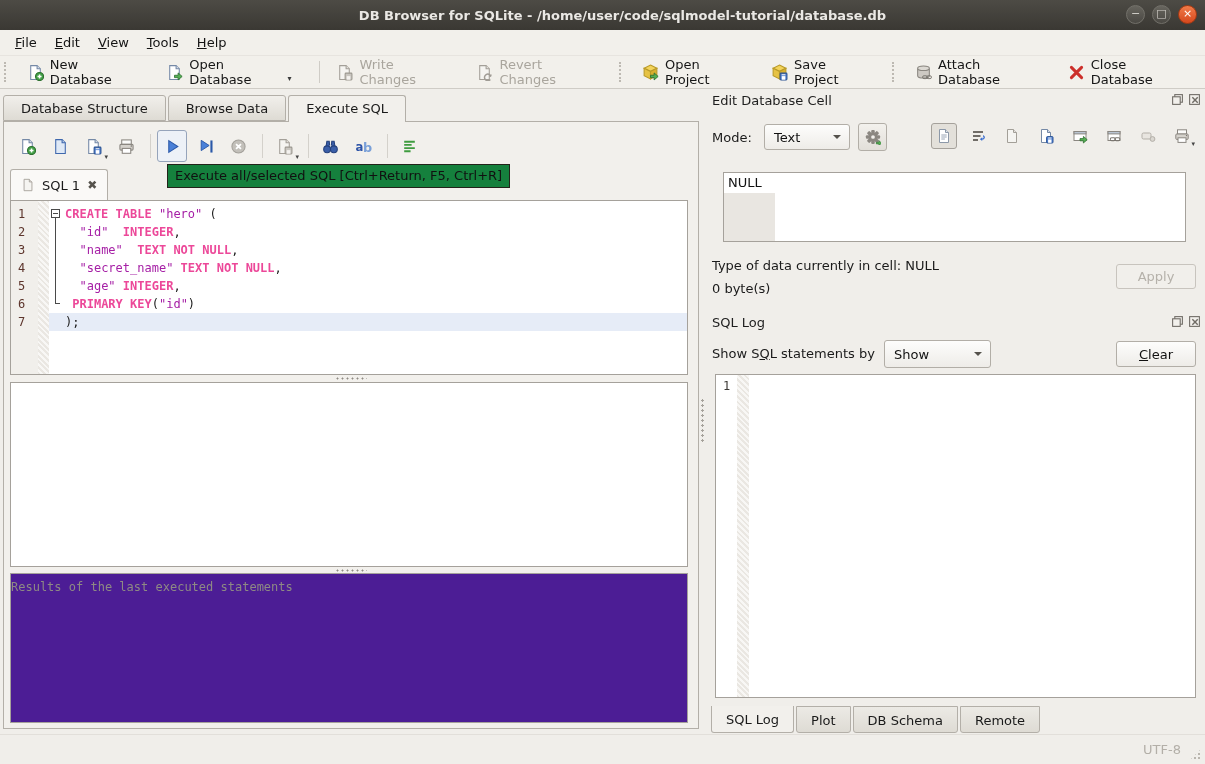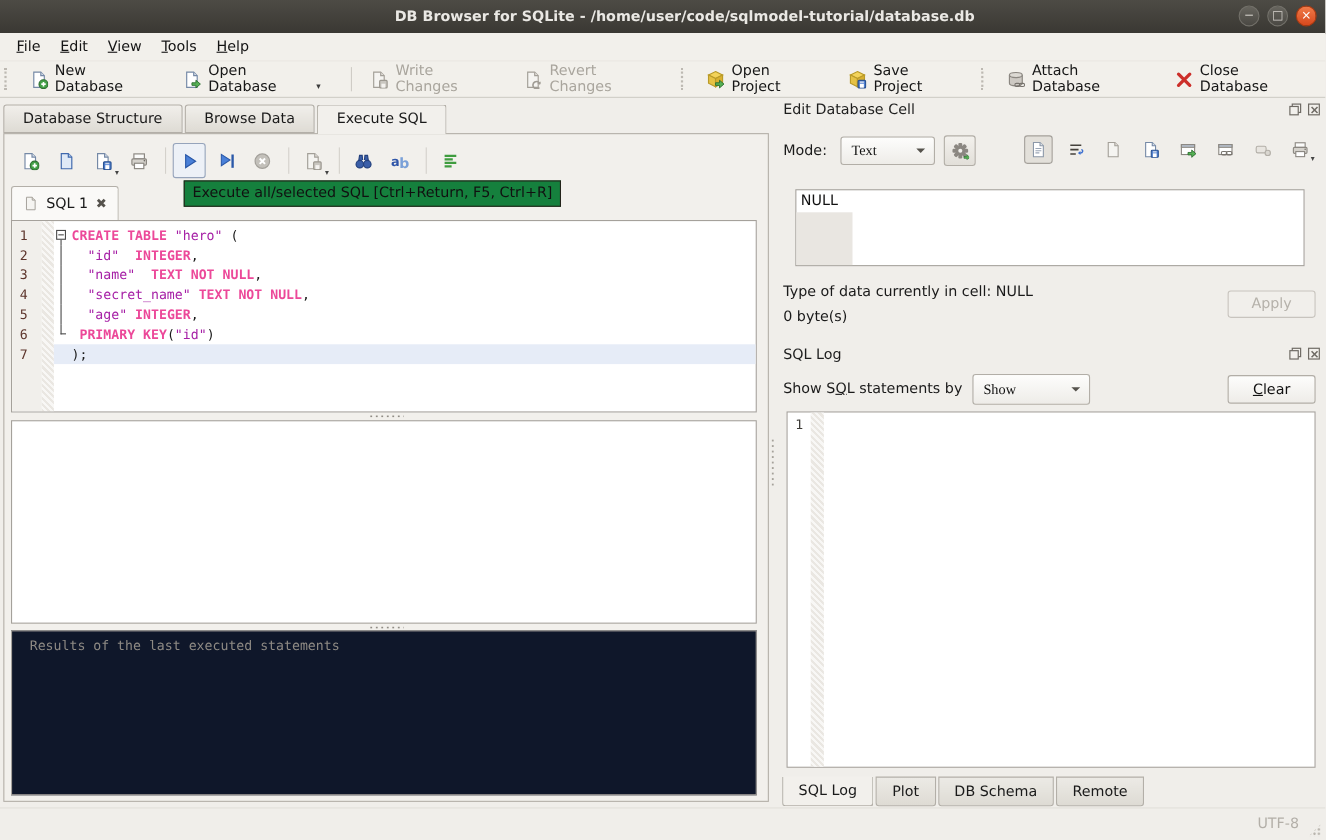--- a/index.html
+++ b/index.html
@@ -85,34 +85,34 @@
   .tk-kw{color:#ec4899;font-weight:bold;}
   .tk-str{color:#a620a6;}
   .tk-pl{color:#1a1a1a;}
 
   .hsplit{position:absolute;left:0;right:0;height:6px;display:flex;align-items:center;justify-content:center;}
   .hsplit .dots{width:32px;height:3px;
     background-image:radial-gradient(circle,#8f8b84 0.9px,transparent 1.1px);background-size:5px 3px;}
   .mid-pane{position:absolute;left:6px;top:260px;width:678px;height:185px;
     border:1px solid #a5a19b;background:#fff;box-sizing:border-box;}
   .results-pane{position:absolute;left:6px;top:451px;width:678px;height:150px;
-    border:1px solid #a5a19b;background:#0f172a;box-sizing:border-box;
+    border:1px solid #a5a19b;background:#4c1d95;box-sizing:border-box;
     font-family:"DejaVu Sans Mono","Liberation Mono",monospace;font-size:12px;color:#8e8a84;
-    padding:6px 16px;}
+    padding:6px 0;}
 
   
   .right-panel{position:absolute;left:706px;top:88px;width:499px;height:647px;}
   .dock-title{position:absolute;font-size:13px;color:#1e1e1e;}
   .dock-btns{position:absolute;display:flex;gap:4px;}
   .dock-btn{width:13px;height:13px;display:flex;align-items:center;justify-content:center;}
 
   .mode-label{position:absolute;left:6px;top:42px;font-size:13px;color:#1a1a1a;}
   .combo{position:absolute;border:1px solid #b2aea7;border-radius:3px;box-sizing:border-box;
     background:linear-gradient(#fdfdfc,#eeece8);display:flex;align-items:center;
-    padding:0 9px;font-size:13px;color:#111;font-family:Liberation Serif, serif;}
+    padding:0 9px;font-size:13px;color:#111;}
   .combo::after{content:"";position:absolute;right:8px;top:calc(50% - 2px);
     border:4px solid transparent;border-top-color:#55524c;}
   .combo-mode{left:58px;top:36px;width:86px;height:26px;}
   .gear-btn{position:absolute;left:152px;top:35px;width:29px;height:28px;
     border:1px solid #b2aea7;border-radius:3px;box-sizing:border-box;
     background:linear-gradient(#f3f1ed,#e2dfd9);display:flex;align-items:center;justify-content:center;}
   .cell-icons{position:absolute;left:225px;top:35px;display:flex;gap:8px;align-items:center;}
   .ci{width:26px;height:26px;display:flex;align-items:center;justify-content:center;box-sizing:border-box;}
   .ci.pressed{background:#e3e0da;border:1px solid #a5a19b;border-radius:3px;}
 

